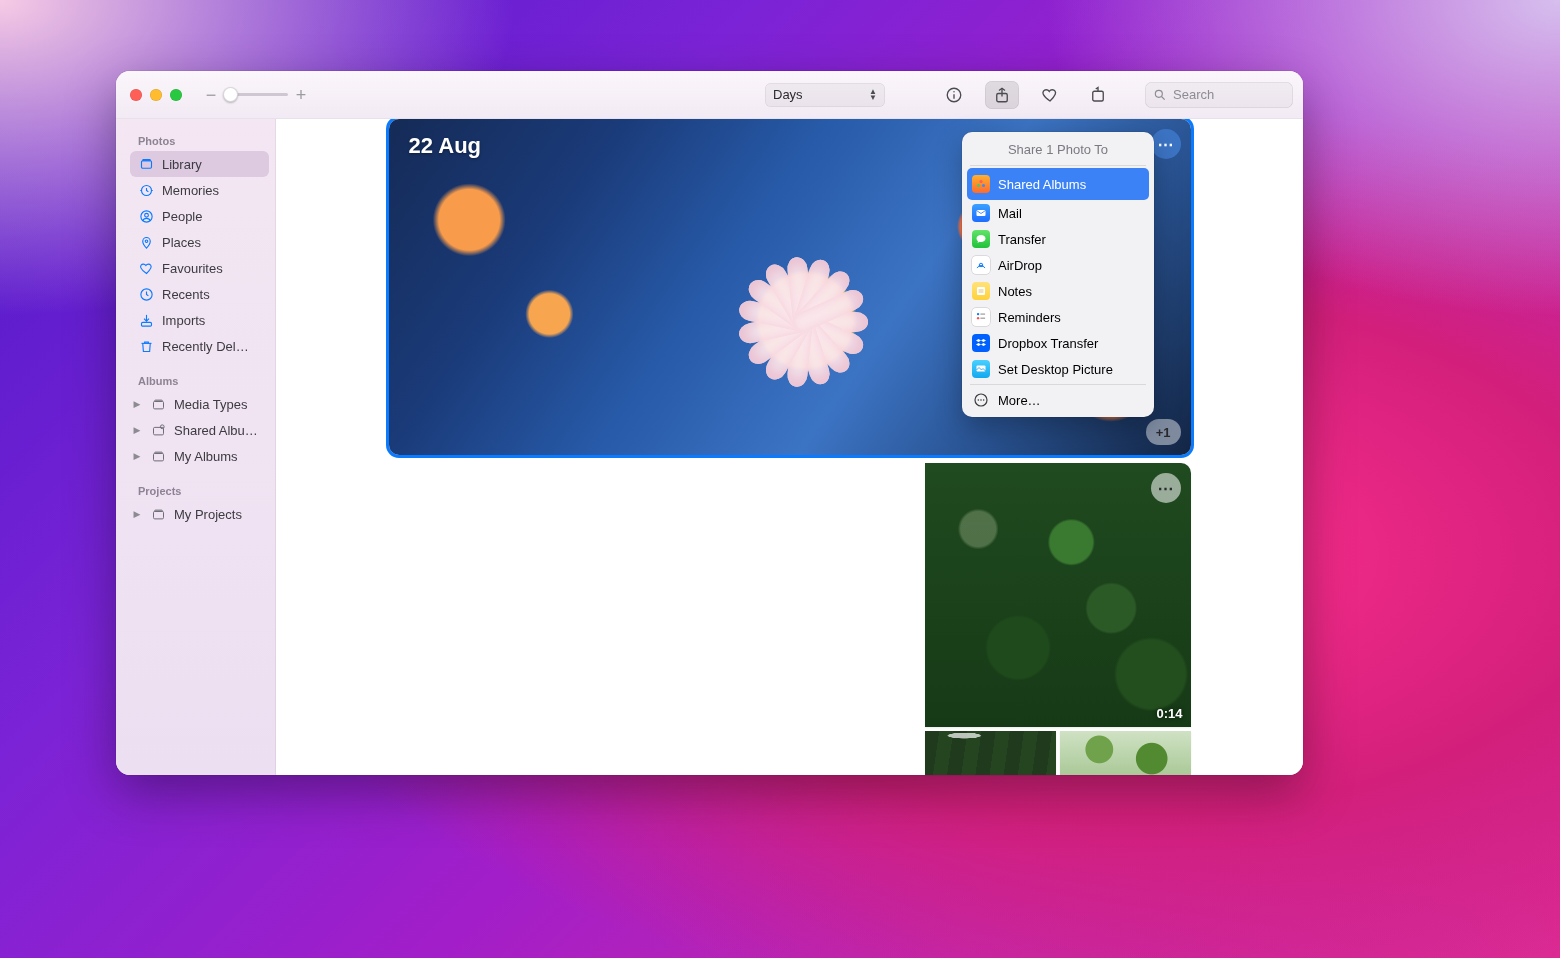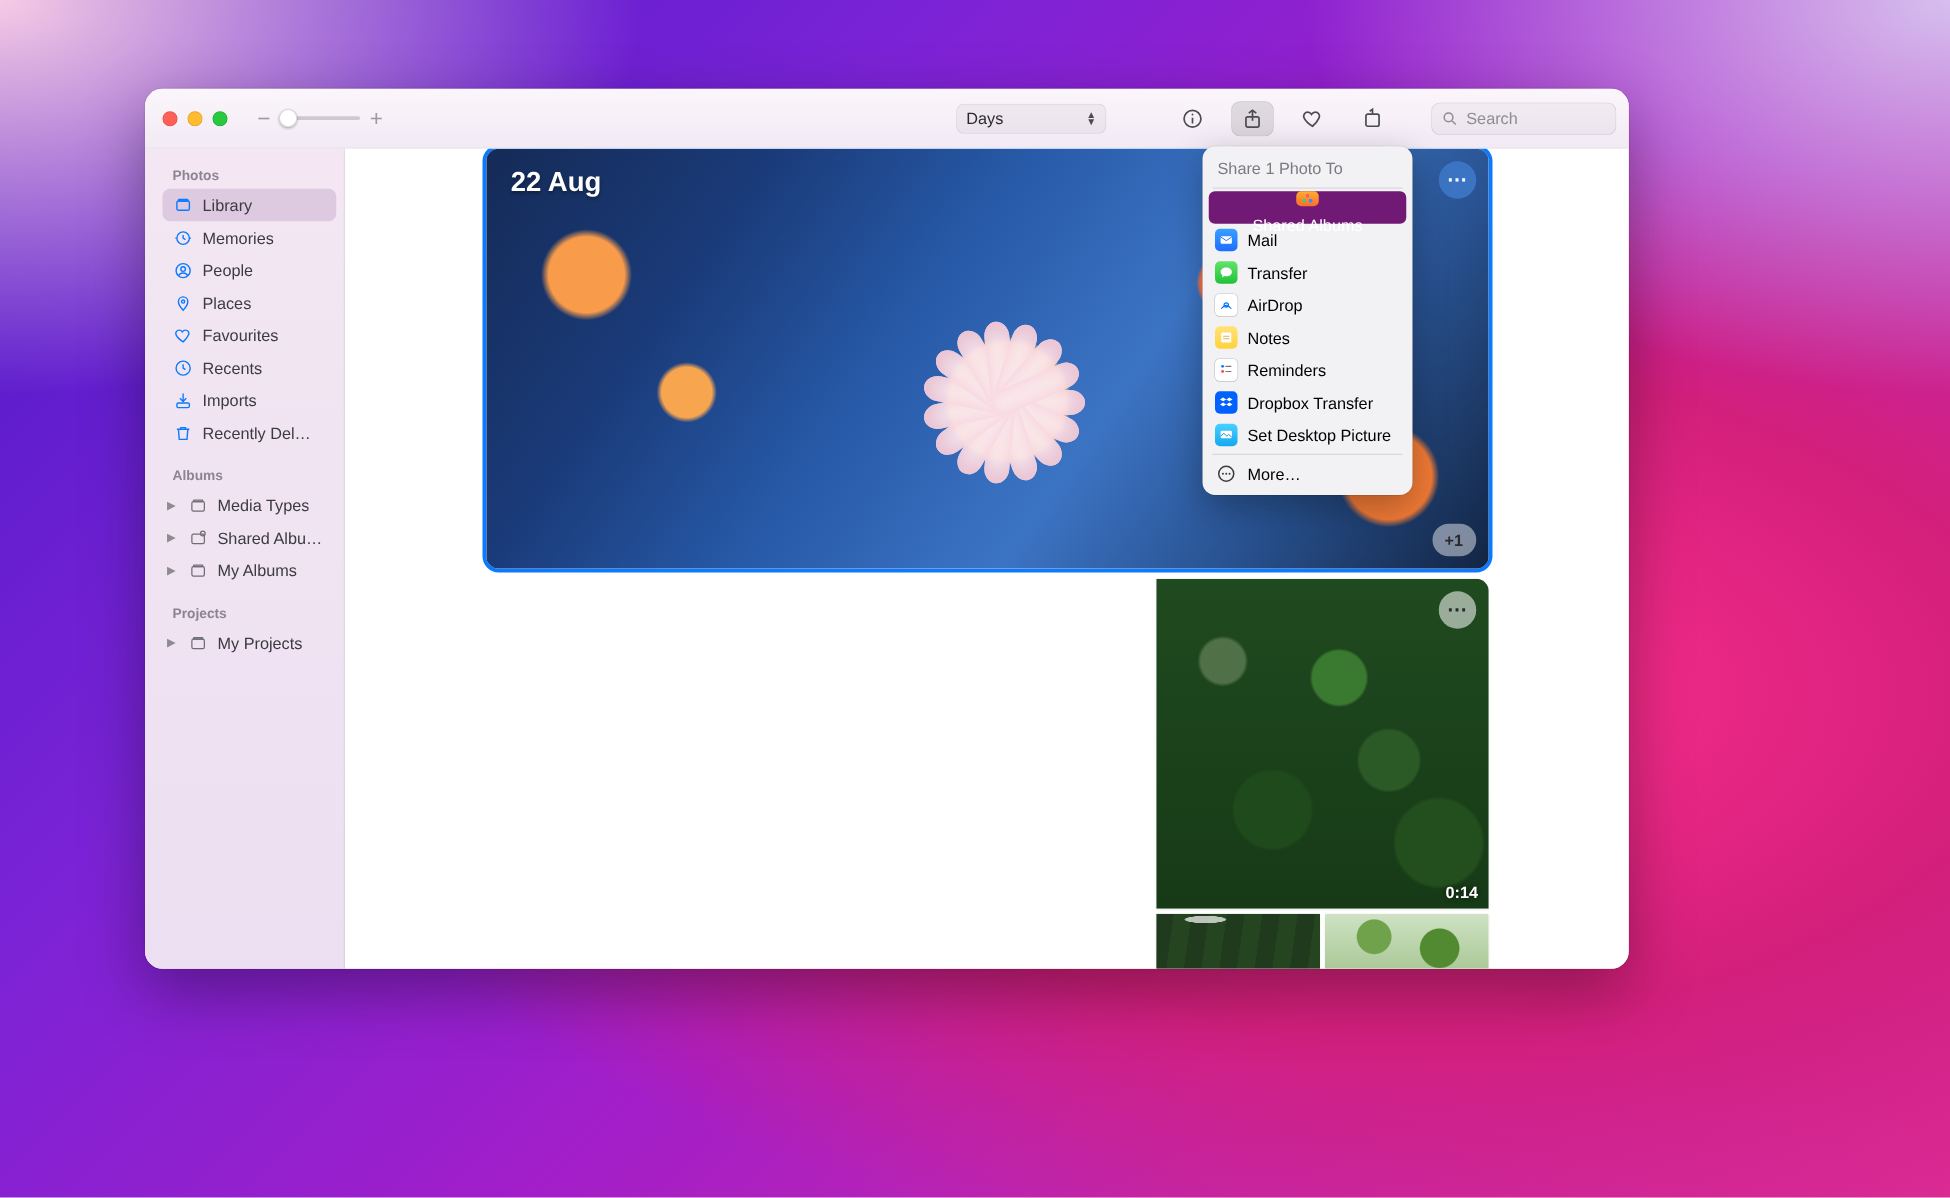--- a/index.html
+++ b/index.html
@@ -150,31 +150,32 @@
   .photo-leaves {
     position:absolute; inset:0;
     background:
       radial-gradient(circle at 30% 40%, #6fa24a 0 14%, rgba(0,0,0,0) 15%),
       radial-gradient(circle at 70% 60%, #528a32 0 16%, rgba(0,0,0,0) 17%),
       linear-gradient(#cfe2c4,#a9c896);
   }
 
   
   .popover {
-    position:absolute; left:846px; top:46px;
-    width:168px; background:#f2f2f5;
+    position:absolute; left:846px; top:61px;
+    width:192px; background:#f2f2f5;
     border-radius:10px;
     box-shadow:0 10px 28px rgba(0,0,0,.28), 0 0 0 .5px rgba(0,0,0,.12);
     padding:6px 0 4px; z-index:50;
     font-size:13px;
+    text-align:center;
   }
   .popover-header { padding:4px 12px 6px; color:#7a7a80; font-size:13px;}
   .pop-sep { height:1px; background:rgba(0,0,0,.1); margin:2px 8px;}
   .pop-item { display:flex; align-items:center; gap:8px; height:26px; padding:0 10px; }
-  .pop-item.hover { background:#701a75; color:#fff; border-radius:5px; margin:0 5px; padding:0 5px;flex-direction:column;}
+  .pop-item.hover { background:#3b82f6; color:#fff; border-radius:5px; margin:0 5px; padding:16px 5px;}
   .pop-icon { width:18px; height:18px; border-radius:4px; display:flex;align-items:center;justify-content:center; font-size:11px; font-weight:700; color:#fff;}
   .pi-shared{background:linear-gradient(#ffb02e,#ff6a2e)}
   .pi-mail{background:linear-gradient(#3aa0ff,#1d6dff)}
   .pi-msg{background:linear-gradient(#62e36a,#20c23a)}
   .pi-air{background:#fff; box-shadow:0 0 0 .5px rgba(0,0,0,.2)}
   .pi-notes{background:linear-gradient(#ffe27a,#ffd23a)}
   .pi-rem{background:#fff; box-shadow:0 0 0 .5px rgba(0,0,0,.2)}
   .pi-dbx{background:#0061ff}
   .pi-desk{background:linear-gradient(#49d0ff,#13a8ef)}
   .pi-more{background:transparent;}

